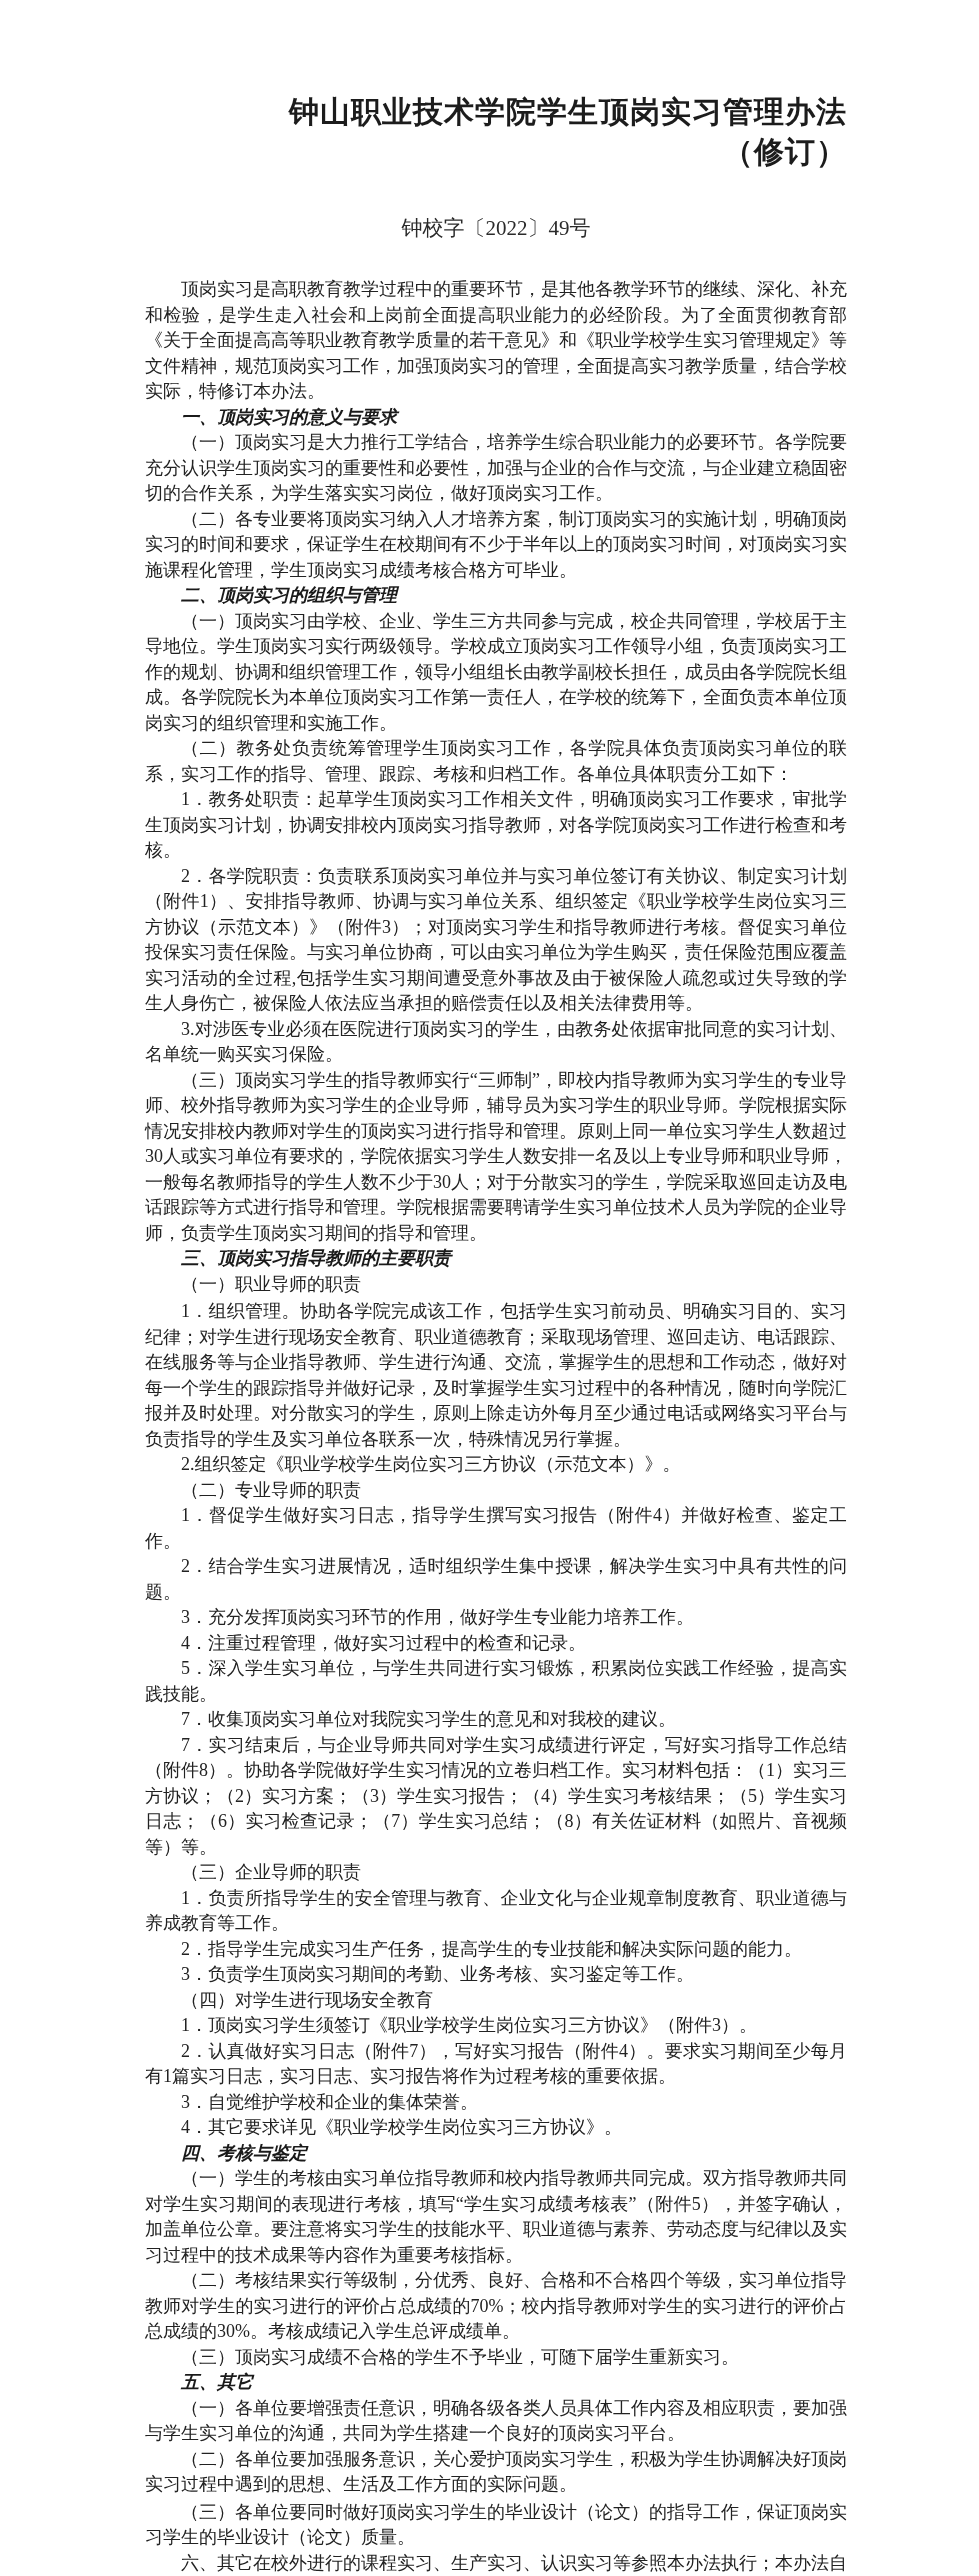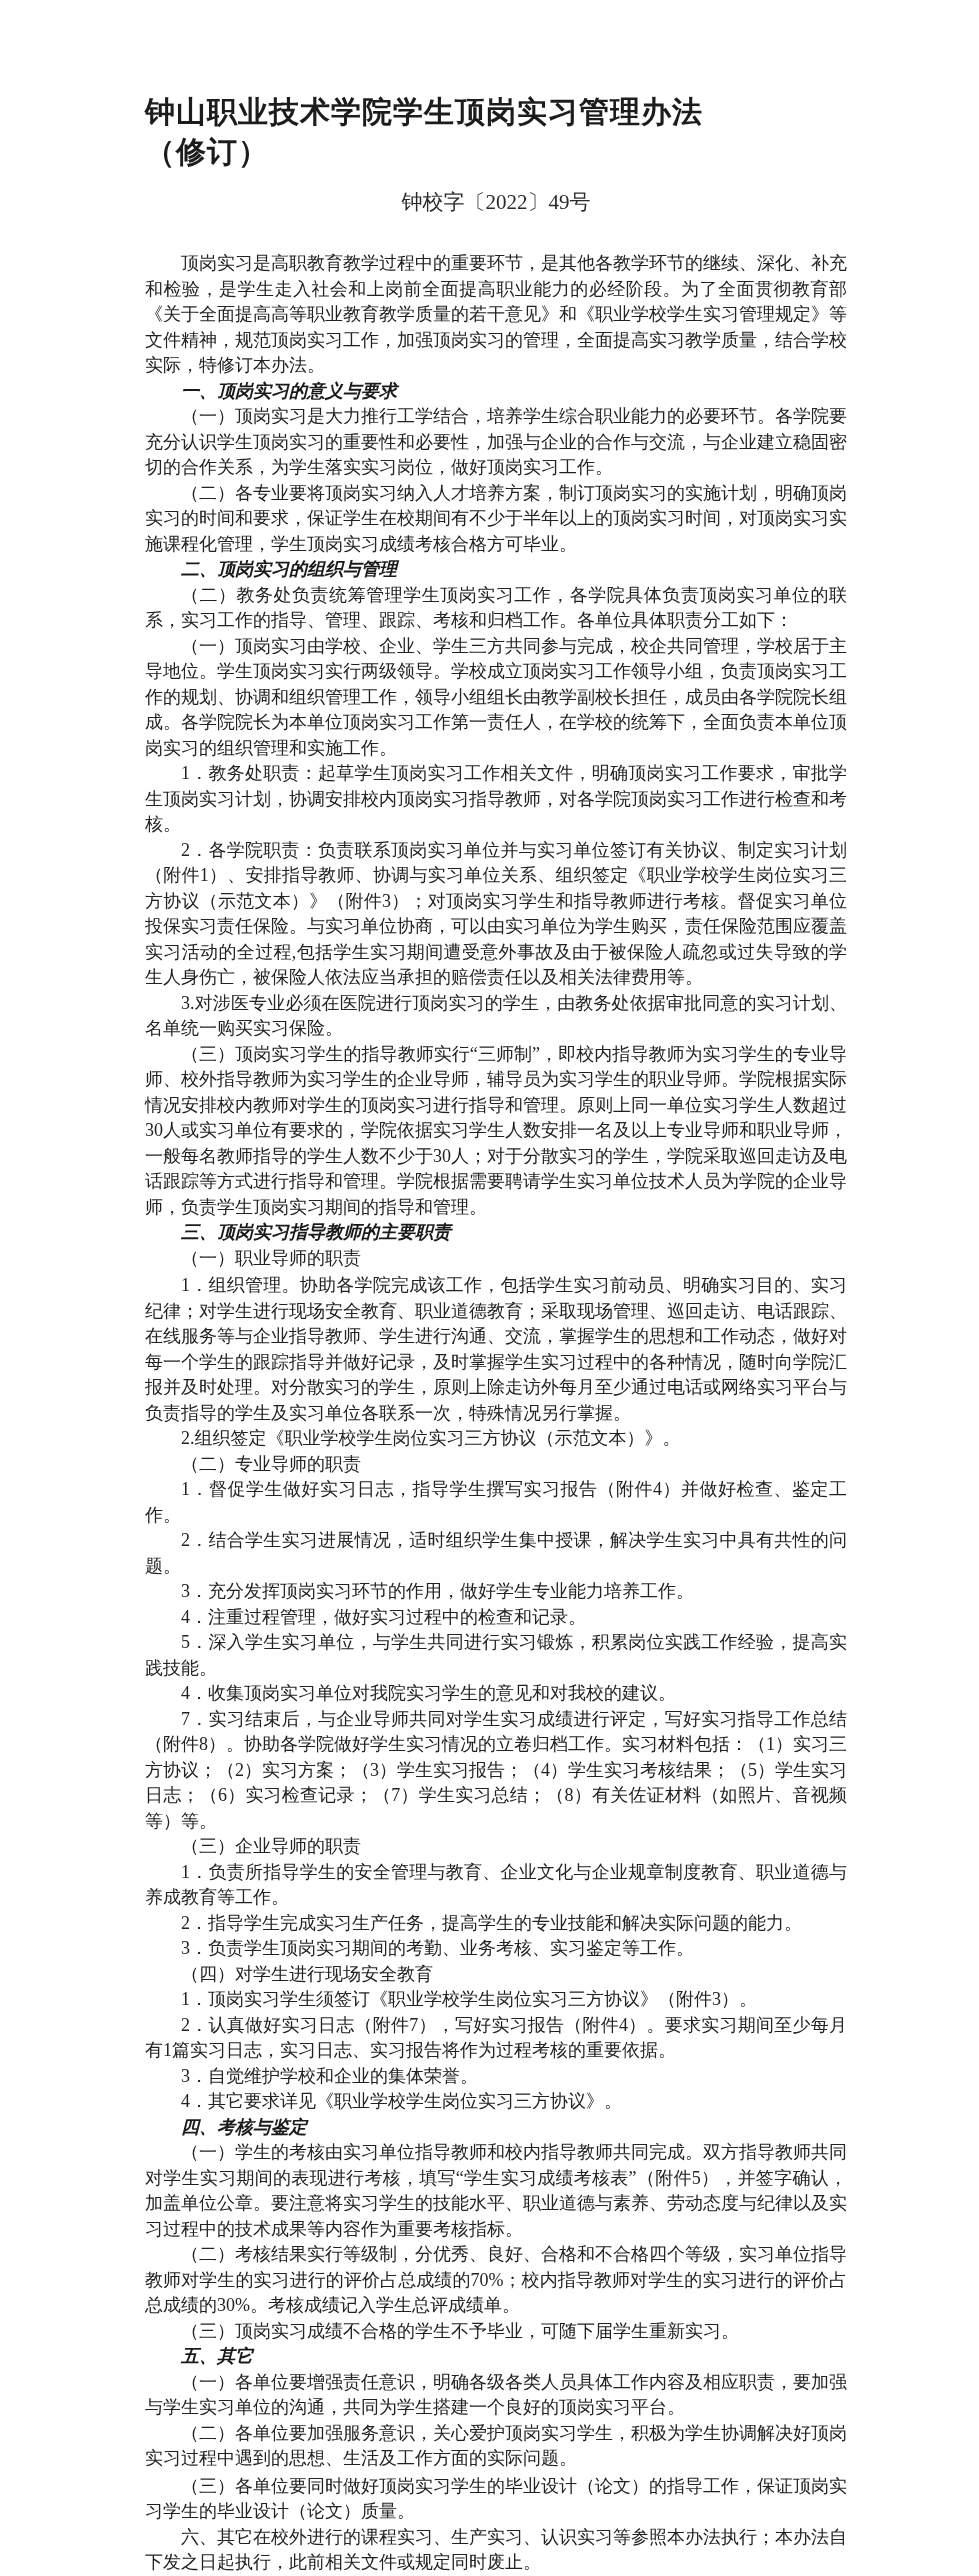--- a/index.html
+++ b/index.html
@@ -12,22 +12,22 @@
     width: 979px;
     min-height: 2576px;
     margin: 0 auto;
     box-sizing: border-box;
     background: #ffffff;
     padding: 92px 132px 86px 145px;
     font-family: "Liberation Serif", "DejaVu Serif", serif;
     color: #212121;
   }
   .title-block {
-    text-align: left;
-    margin: 0 0 20px 0;
+    text-align: right;
+    margin: 0 0 46px 0;
   }
   .title-line {
     font-size: 30px;
     font-weight: bold;
     line-height: 40px;
     letter-spacing: 1px;
     color: #1c1c1c;
   }
   .doc-number {
     text-align: center;
@@ -64,37 +64,37 @@
   </div>
 
   <div class="doc-number">钟校字〔2022〕49号</div>
 
   <div class="doc-body" id="doc-body">
       <p class="p">顶岗实习是高职教育教学过程中的重要环节，是其他各教学环节的继续、深化、补充和检验，是学生走入社会和上岗前全面提高职业能力的必经阶段。为了全面贯彻教育部《关于全面提高高等职业教育教学质量的若干意见》和《职业学校学生实习管理规定》等文件精神，规范顶岗实习工作，加强顶岗实习的管理，全面提高实习教学质量，结合学校实际，特修订本办法。</p>
       <p class="h">一、顶岗实习的意义与要求</p>
       <p class="p">（一）顶岗实习是大力推行工学结合，培养学生综合职业能力的必要环节。各学院要充分认识学生顶岗实习的重要性和必要性，加强与企业的合作与交流，与企业建立稳固密切的合作关系，为学生落实实习岗位，做好顶岗实习工作。</p>
       <p class="p">（二）各专业要将顶岗实习纳入人才培养方案，制订顶岗实习的实施计划，明确顶岗实习的时间和要求，保证学生在校期间有不少于半年以上的顶岗实习时间，对顶岗实习实施课程化管理，学生顶岗实习成绩考核合格方可毕业。</p>
       <p class="h">二、顶岗实习的组织与管理</p>
+      <p class="p">（一）顶岗实习由学校、企业、学生三方共同参与完成，校企共同管理，学校居于主导地位。学生顶岗实习实行两级领导。学校成立顶岗实习工作领导小组，负责顶岗实习工作的规划、协调和组织管理工作，领导小组组长由教学副校长担任，成员由各学院院长组成。各学院院长为本单位顶岗实习工作第一责任人，在学校的统筹下，全面负责本单位顶岗实习的组织管理和实施工作。</p>
       <p class="p">（二）教务处负责统筹管理学生顶岗实习工作，各学院具体负责顶岗实习单位的联系，实习工作的指导、管理、跟踪、考核和归档工作。各单位具体职责分工如下：</p>
-      <p class="p">（一）顶岗实习由学校、企业、学生三方共同参与完成，校企共同管理，学校居于主导地位。学生顶岗实习实行两级领导。学校成立顶岗实习工作领导小组，负责顶岗实习工作的规划、协调和组织管理工作，领导小组组长由教学副校长担任，成员由各学院院长组成。各学院院长为本单位顶岗实习工作第一责任人，在学校的统筹下，全面负责本单位顶岗实习的组织管理和实施工作。</p>
       <p class="p">1．教务处职责：起草学生顶岗实习工作相关文件，明确顶岗实习工作要求，审批学生顶岗实习计划，协调安排校内顶岗实习指导教师，对各学院顶岗实习工作进行检查和考核。</p>
       <p class="p">2．各学院职责：负责联系顶岗实习单位并与实习单位签订有关协议、制定实习计划（附件1）、安排指导教师、协调与实习单位关系、组织签定《职业学校学生岗位实习三方协议（示范文本）》（附件3）；对顶岗实习学生和指导教师进行考核。督促实习单位投保实习责任保险。与实习单位协商，可以由实习单位为学生购买，责任保险范围应覆盖实习活动的全过程,包括学生实习期间遭受意外事故及由于被保险人疏忽或过失导致的学生人身伤亡，被保险人依法应当承担的赔偿责任以及相关法律费用等。</p>
       <p class="p">3.对涉医专业必须在医院进行顶岗实习的学生，由教务处依据审批同意的实习计划、名单统一购买实习保险。</p>
       <p class="p">（三）顶岗实习学生的指导教师实行“三师制”，即校内指导教师为实习学生的专业导师、校外指导教师为实习学生的企业导师，辅导员为实习学生的职业导师。学院根据实际情况安排校内教师对学生的顶岗实习进行指导和管理。原则上同一单位实习学生人数超过30人或实习单位有要求的，学院依据实习学生人数安排一名及以上专业导师和职业导师，一般每名教师指导的学生人数不少于30人；对于分散实习的学生，学院采取巡回走访及电话跟踪等方式进行指导和管理。学院根据需要聘请学生实习单位技术人员为学院的企业导师，负责学生顶岗实习期间的指导和管理。</p>
       <p class="h">三、顶岗实习指导教师的主要职责</p>
       <p class="p">（一）职业导师的职责</p>
       <p class="p gap">1．组织管理。协助各学院完成该工作，包括学生实习前动员、明确实习目的、实习纪律；对学生进行现场安全教育、职业道德教育；采取现场管理、巡回走访、电话跟踪、在线服务等与企业指导教师、学生进行沟通、交流，掌握学生的思想和工作动态，做好对每一个学生的跟踪指导并做好记录，及时掌握学生实习过程中的各种情况，随时向学院汇报并及时处理。对分散实习的学生，原则上除走访外每月至少通过电话或网络实习平台与负责指导的学生及实习单位各联系一次，特殊情况另行掌握。</p>
       <p class="p">2.组织签定《职业学校学生岗位实习三方协议（示范文本）》。</p>
       <p class="p">（二）专业导师的职责</p>
       <p class="p">1．督促学生做好实习日志，指导学生撰写实习报告（附件4）并做好检查、鉴定工作。</p>
       <p class="p">2．结合学生实习进展情况，适时组织学生集中授课，解决学生实习中具有共性的问题。</p>
       <p class="p">3．充分发挥顶岗实习环节的作用，做好学生专业能力培养工作。</p>
       <p class="p">4．注重过程管理，做好实习过程中的检查和记录。</p>
       <p class="p">5．深入学生实习单位，与学生共同进行实习锻炼，积累岗位实践工作经验，提高实践技能。</p>
-      <p class="p">4．收集顶岗实习单位对我院实习学生的意见和对我校的建议。</p>
+      <p class="p">7．收集顶岗实习单位对我院实习学生的意见和对我校的建议。</p>
       <p class="p">7．实习结束后，与企业导师共同对学生实习成绩进行评定，写好实习指导工作总结（附件8）。协助各学院做好学生实习情况的立卷归档工作。实习材料包括：（1）实习三方协议；（2）实习方案；（3）学生实习报告；（4）学生实习考核结果；（5）学生实习日志；（6）实习检查记录；（7）学生实习总结；（8）有关佐证材料（如照片、音视频等）等。</p>
       <p class="p">（三）企业导师的职责</p>
       <p class="p">1．负责所指导学生的安全管理与教育、企业文化与企业规章制度教育、职业道德与养成教育等工作。</p>
       <p class="p">2．指导学生完成实习生产任务，提高学生的专业技能和解决实际问题的能力。</p>
       <p class="p">3．负责学生顶岗实习期间的考勤、业务考核、实习鉴定等工作。</p>
       <p class="p">（四）对学生进行现场安全教育</p>
       <p class="p">1．顶岗实习学生须签订《职业学校学生岗位实习三方协议》（附件3）。</p>
       <p class="p">2．认真做好实习日志（附件7），写好实习报告（附件4）。要求实习期间至少每月有1篇实习日志，实习日志、实习报告将作为过程考核的重要依据。</p>
       <p class="p">3．自觉维护学校和企业的集体荣誉。</p>
       <p class="p">4．其它要求详见《职业学校学生岗位实习三方协议》。</p>

